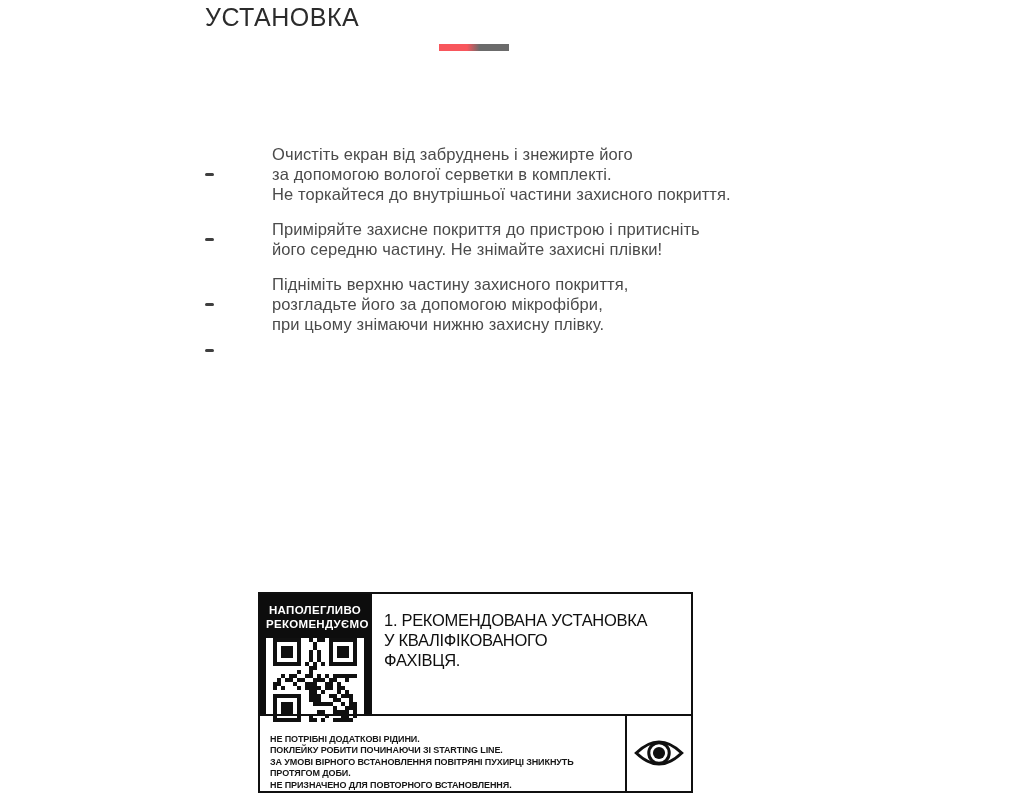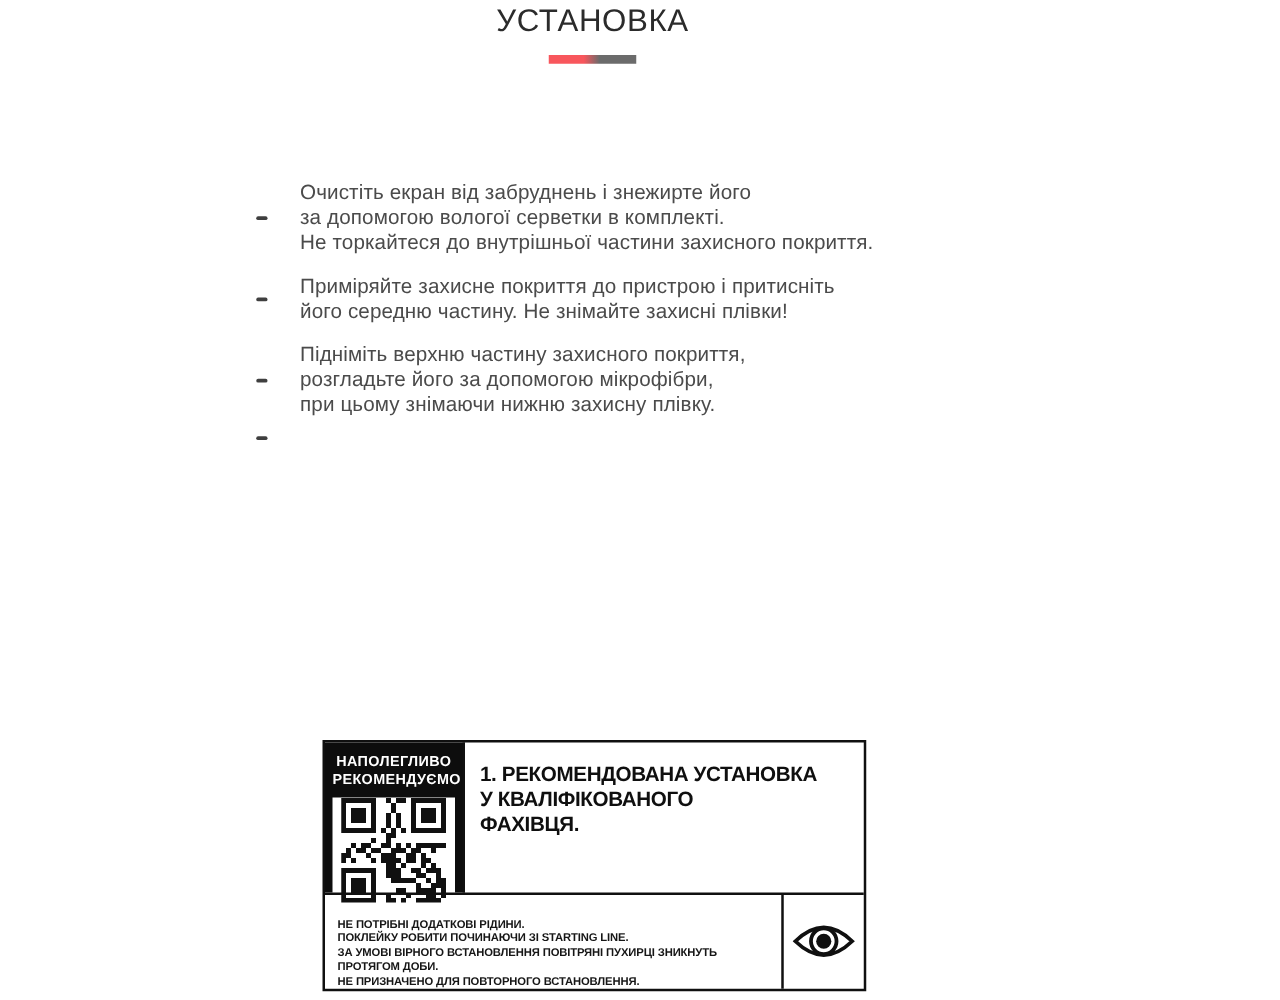--- a/index.html
+++ b/index.html
@@ -3,45 +3,45 @@
 <meta charset="utf-8">
 <style>
   html, body { margin: 0; padding: 0; background: #ffffff; }
   body { font-family: "Liberation Sans", sans-serif; }
   .page { position: relative; width: 1024px; height: 800px; background: #ffffff; overflow: hidden; }
 
   
   .content { position: absolute; left: 205px; top: 3px; width: 650px; }
   .header { width: 538px; }
   .page-title { margin: 0; font-size: 25px; font-weight: 500; letter-spacing: 0.5px;
-                color: #2b2b2b; text-align: center; line-height: 28px; }
+                color: #2b2b2b; text-align: left; line-height: 28px; }
   .title-divider { width: 70px; height: 7px; margin: 13px auto 0 auto;
                    background: linear-gradient(90deg, #f8565c 0%, #f8565c 40%, #6b6b6b 58%, #6b6b6b 100%); }
 
   
   .steps { list-style: none; margin: 93px 0 0 0; padding: 0; }
-  .step { display: flex; align-items: center; margin-bottom: 15px; }
+  .step { display: flex; align-items: center; margin-bottom: 15px; gap: 32px; }
   .dash { flex: 0 0 9px; height: 3px; background: #3f3f3f; margin-right: 26px; border-radius: 1.5px; }
   .step-text { margin: 0; white-space: pre-line; font-size: 16.5px; line-height: 20px;
                color: #4b4b4b; letter-spacing: 0.1px; }
 
   
   .rec-box { position: absolute; left: 258px; top: 592px; width: 431px; height: 197px;
              border: 2px solid #101010; background: #ffffff; display: flex; flex-direction: column; }
   .rec-top { flex: 1; display: flex; min-height: 0; }
   .badge-cell { flex: 0 0 112px; width: 112px; box-sizing: border-box; background: #0d0d0d;
                 border-right: 2px solid #101010; display: flex; flex-direction: column;
                 padding: 9px 6px 6px 6px; }
   .badge-label { color: #ffffff; font-weight: bold; font-size: 11.5px; line-height: 14px;
                  text-align: center; white-space: pre-line; letter-spacing: 0.3px; }
   .qr-box { background: #ffffff; flex: 1; margin-top: 7px; display: flex;
             align-items: center; justify-content: center; }
   .qr-box svg { width: 84px; height: 84px; fill: #101010; }
   .rec-items { flex: 1; padding: 16px 8px 8px 12px; }
-  .rec-item { margin: 0 0 20px 0; font-weight: bold; font-size: 16.5px; line-height: 20px;
+  .rec-item { margin: 0 0 20px 0; font-weight: normal; font-size: 16.5px; line-height: 20px;
               color: #0f0f0f; white-space: pre-line; letter-spacing: -0.3px; }
   .rec-item:last-child { margin-bottom: 0; }
   .rec-bottom { flex: 0 0 54px; border-top: 2px solid #101010; display: flex; }
   .notes { flex: 1; margin: 0; padding: 18px 6px 0 10px; font-weight: bold; font-size: 9px;
            line-height: 11.5px; color: #161616; white-space: pre-line; letter-spacing: -0.1px;
            overflow: hidden; }
   .eye-cell { flex: 0 0 64px; border-left: 2px solid #101010; display: flex;
               align-items: center; justify-content: center; }
 </style>
 </head>

